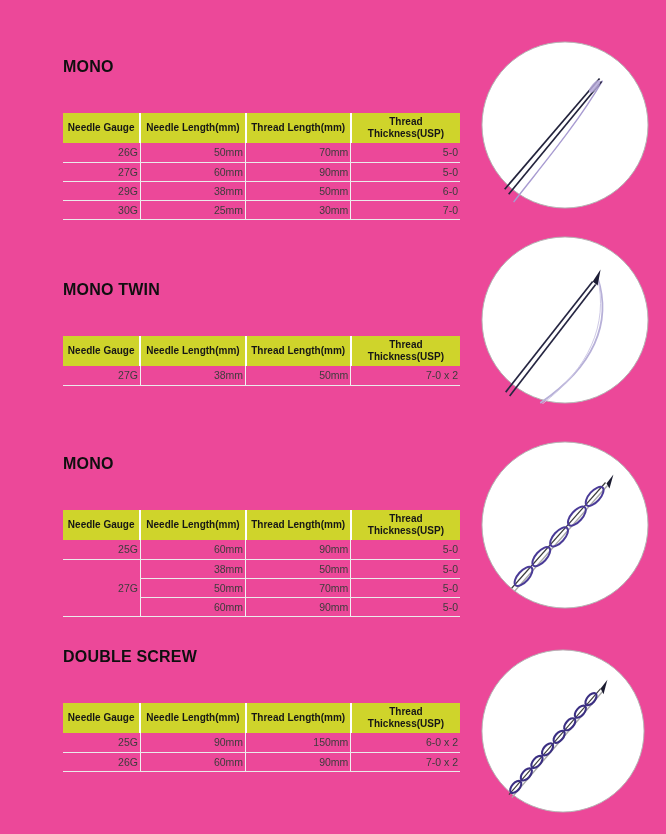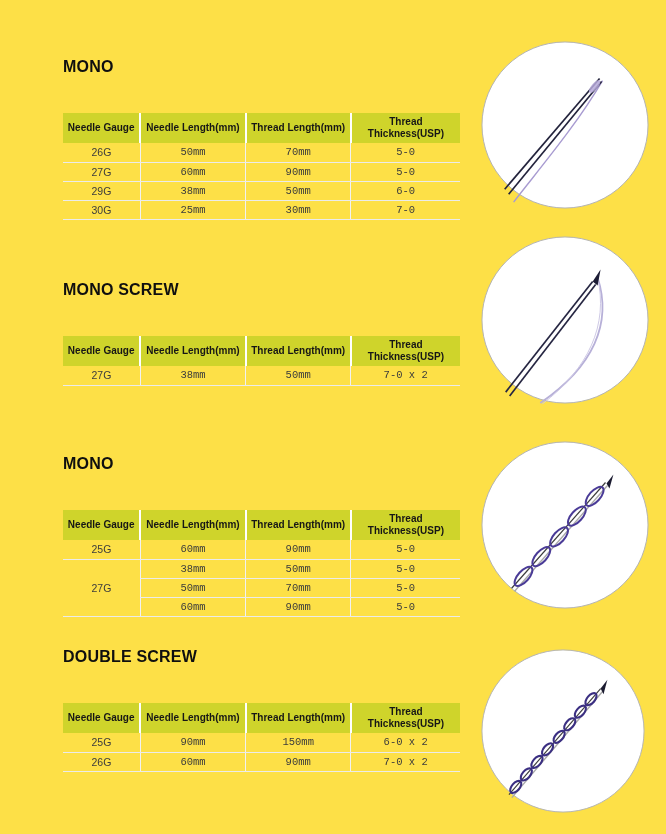--- a/index.html
+++ b/index.html
@@ -3,21 +3,21 @@
 <meta charset="utf-8">
 <style>
   * { box-sizing: border-box; }
   html, body { margin: 0; padding: 0; }
   body {
     width: 666px; height: 834px;
     background: #ffffff;
     font-family: "Liberation Sans", sans-serif;
     overflow: hidden;
   }
-  .canvas { position: relative; width: 666px; height: 834px; background: #fde047; }
+  .canvas { position: relative; width: 666px; height: 834px; background: #ec4899; }
 
   .section { position: absolute; left: 63px; width: 397px; }
   .section h2 {
     margin: 0 0 15px 0;
     font-size: 16px; font-weight: bold; color: #0f0f0f;
     line-height: 20px; letter-spacing: 0.2px;
   }
 
   table.spec { border-collapse: collapse; width: 100%; table-layout: fixed; margin-top: 36px; }
   col.c1 { width: 19.5%; }
@@ -31,25 +31,25 @@
     font-size: 10px; font-weight: bold;
     text-align: center; vertical-align: middle;
     height: 30px; line-height: 12px;
     padding: 0 2px;
     border-left: 2px solid #ffffff;
   }
   table.spec thead th:first-child { border-left: none; }
 
   table.spec tbody td {
     font-size: 10.5px; color: #3c3c3c;
-    text-align: center; vertical-align: middle;
+    text-align: right; vertical-align: middle;
     height: 19px; padding: 0 2px;
     border-bottom: 1px solid #ebebeb;
   }
-  table.spec tbody td.bl { border-left: 1px solid #f1f1f1; font-family: Liberation Mono, monospace; }
+  table.spec tbody td.bl { border-left: 1px solid #f1f1f1; }
 
   .product { position: absolute; left: 481px; width: 168px; height: 168px; }
   .product svg { display: block; width: 100%; height: 100%; }
 </style>
 </head>
 <body>
 
 <div class="canvas">
 
   <section class="section" style="top:57px">
@@ -102,21 +102,21 @@
     <svg viewBox="0 0 170 170">
       <circle cx="85" cy="85" r="84" fill="#ffffff" stroke="#b3b3b3" stroke-width="1"></circle>
       <path d="M33 163 C60 128 96 86 123 40" stroke="#a89bd1" stroke-width="1.4" fill="none"></path>
       <path d="M24 150 L120 38" stroke="#23233c" stroke-width="1.7" fill="none"></path>
       <path d="M28 155 L122 41" stroke="#23233c" stroke-width="1.7" fill="none"></path>
       <ellipse cx="115" cy="46" rx="8" ry="3.2" fill="#b6a9d9" opacity="0.85" transform="rotate(-49 115 46)"></ellipse>
     </svg>
   </div>
 
   <section class="section" style="top:280px">
-    <h2>MONO SCREW</h2>
+    <h2>MONO TWIN</h2>
     <table class="spec">
       <colgroup>
           <col class="c1">
           <col class="c2">
           <col class="c3">
           <col class="c4">
         </colgroup>
       <thead>
         <tr>
           <th style="background: rgb(207, 212, 43);">Needle Gauge</th>

